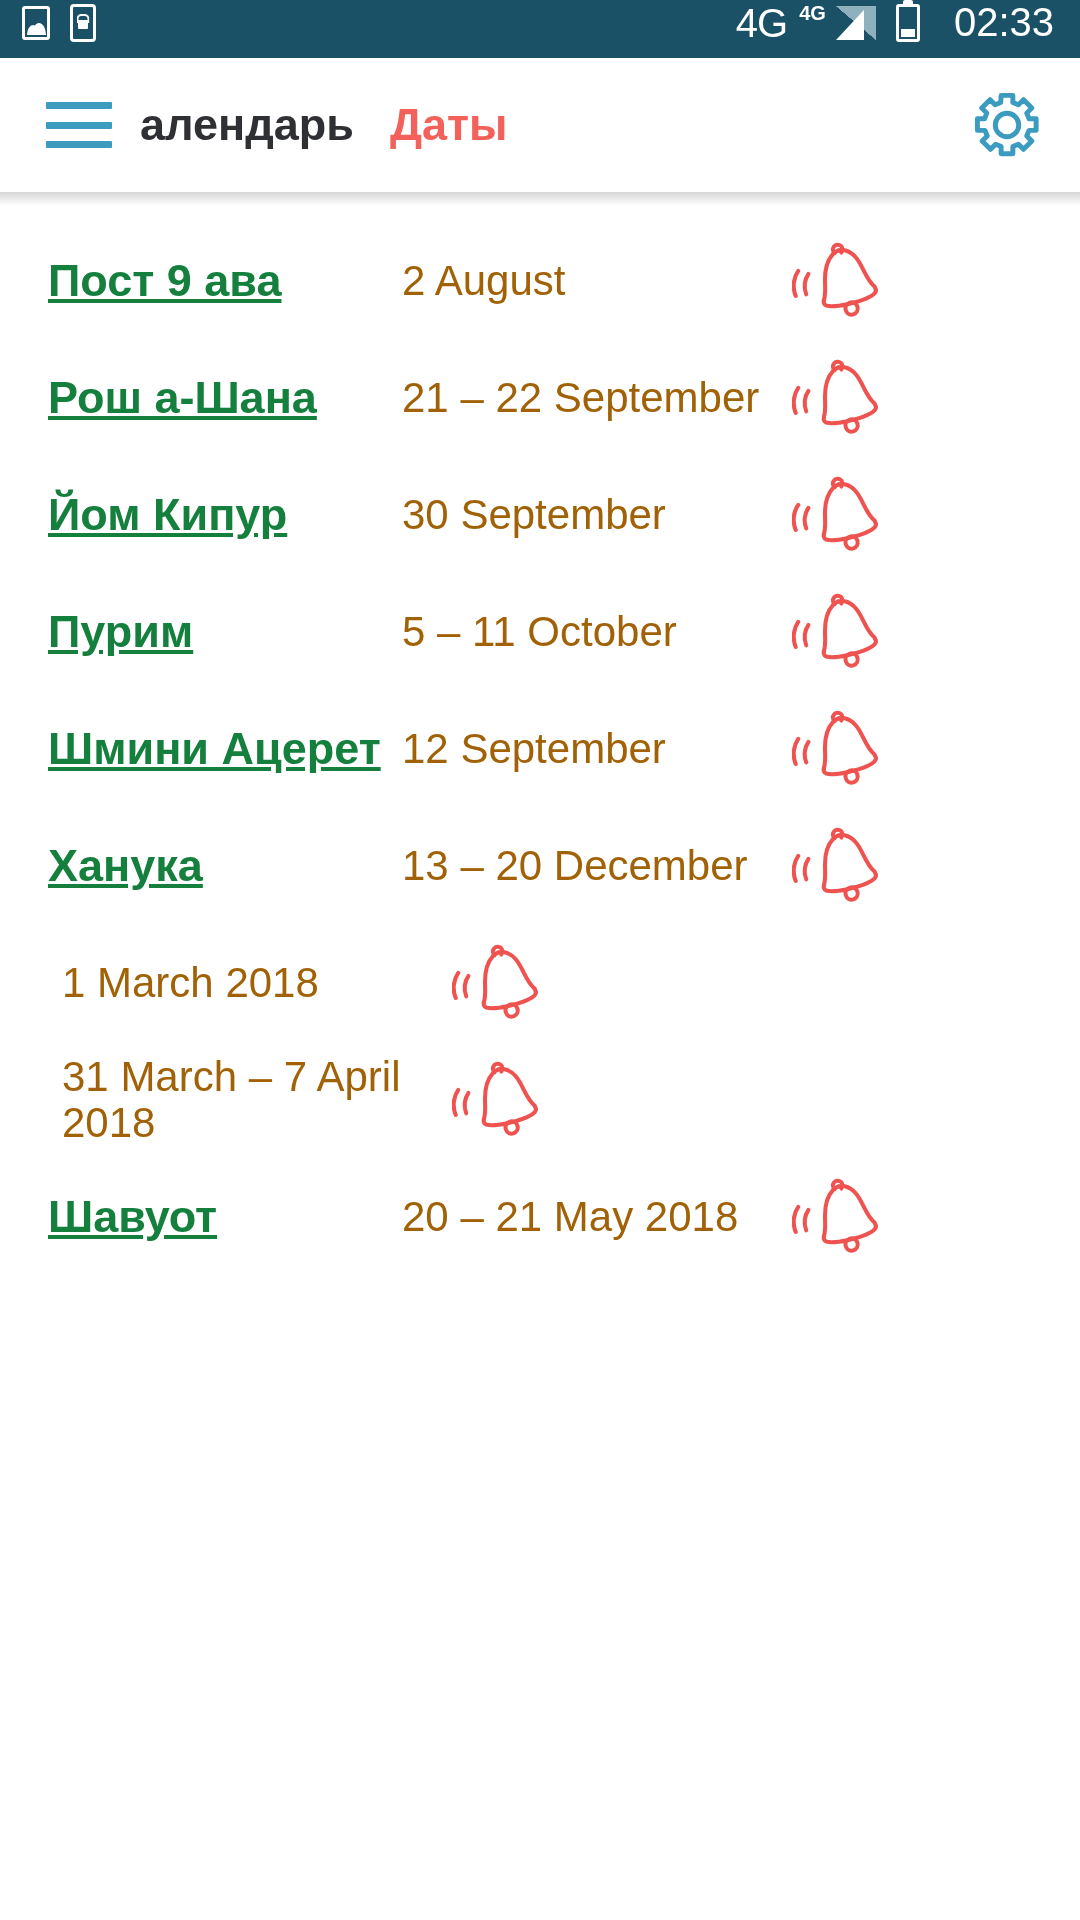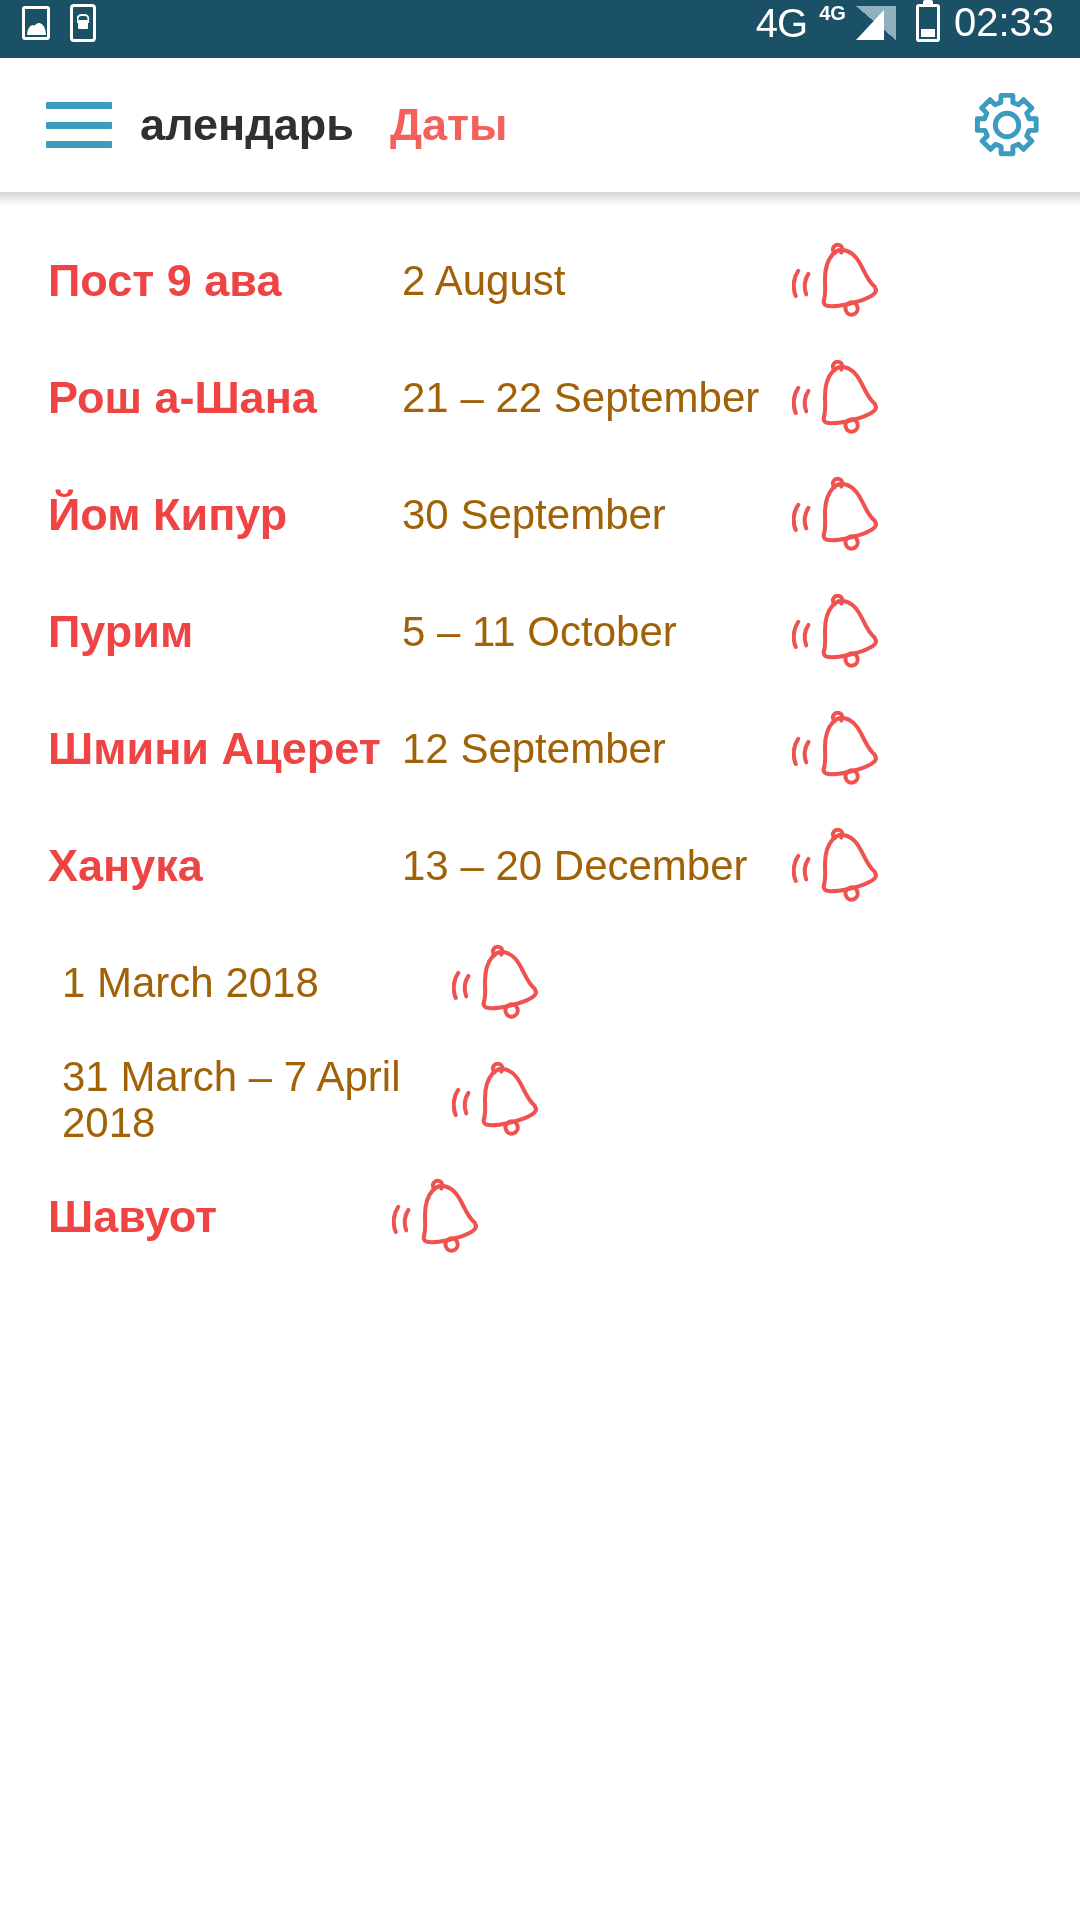--- a/index.html
+++ b/index.html
@@ -70,21 +70,21 @@
     position:relative; margin-left:6px;
   }
   .ic-battery::before {
     content:""; position:absolute; top:-7px; left:50%; transform:translateX(-50%);
     width:10px; height:4px; background:#fff; border-radius:2px 2px 0 0;
   }
   .ic-battery::after {
     content:""; position:absolute; left:2px; right:2px; bottom:2px;
     height:8px; background:#fff;
   }
-  #clock { font-size:40px; font-weight:400; letter-spacing:0px; margin-left:0; }
+  #clock { font-size:40px; font-weight:400; letter-spacing:0px; margin-left:20px; }
 
   
   #app-bar {
     height:134px; width:100%;
     background:#ffffff;
     display:flex; align-items:center;
     padding:0 36px 0 46px;
     position:relative;
   }
   #hamburger { width:66px; height:46px; display:flex; flex-direction:column; justify-content:space-between; cursor:pointer; flex:0 0 auto; }
@@ -108,23 +108,24 @@
 
   
   #list { width:100%; background:#ffffff; padding-top:16px; }
   .row {
     display:flex; align-items:center;
     min-height:117px;
     padding:0 46px 0 48px;
     cursor:pointer;
   }
   .row-name {
-    font-size:45px; font-weight:700; color:#ef4444;
+    font-size:45px; font-weight:700; color:#15803d;
     white-space:nowrap; flex:0 0 auto;
     min-width:340px;
+    text-decoration:underline;
   }
   .row-date {
     font-size:42px; font-weight:400; color:#a16207;
     line-height:1.08;
     flex:1 1 auto;
     padding-left:14px;
     max-width:400px;
   }
   .row-bell { flex:0 0 auto; width:108px; display:flex; justify-content:center; cursor:pointer; }
   .row-bell svg { display:block; width:100px; height:92px; }
@@ -298,20 +299,21 @@
     <path d="M33.2 9.5c-.9-1.4-.6-3.3.8-4.2 1.4-1 3.4-.6 4.3.8.9 1.4.5 3.3-.9 4.2"></path>
     <circle cx="33.2" cy="46.5" r="3.9"></circle>
   </g>
   <path d="M10.5 24.5c-2.6 3.6-3.1 8.8-1.4 13"></path>
   <path d="M4 22.5c-3.2 4.5-3.8 10.9-1.6 16.1"></path>
 </svg>
       </div>
     </div>
     <div class="row">
       <div class="row-name">Шавуот</div>
+      <div class="row-date">20 – 21 May 2018</div>
       <div class="row-bell">
         <svg viewBox="0 0 64 58" fill="none" stroke="#ef5350" stroke-width="2.6" stroke-linecap="round" stroke-linejoin="round">
   <g transform="rotate(-17 36 30)">
     <path d="M36 8.5c-1 0-2.6.3-3.9 1.1-5.3 3.1-8.1 8.6-9.8 14.3-1.4 4.7-2.1 8.9-4.6 12.5"></path>
     <path d="M36 8.5c1 0 2.6.3 3.9 1.1 5.3 3.1 6.6 8.8 7.6 14.7.8 4.8 1.2 9 3.9 13.1"></path>
     <path d="M17.7 36.4c-1.1 1.7-.3 3.4 2.1 4.4 5.5 2.2 17.6 3.2 24.8 2.3 4.9-.6 7.8-2.2 6.8-4.7"></path>
     <path d="M33.2 9.5c-.9-1.4-.6-3.3.8-4.2 1.4-1 3.4-.6 4.3.8.9 1.4.5 3.3-.9 4.2"></path>
     <circle cx="33.2" cy="46.5" r="3.9"></circle>
   </g>
   <path d="M10.5 24.5c-2.6 3.6-3.1 8.8-1.4 13"></path>

